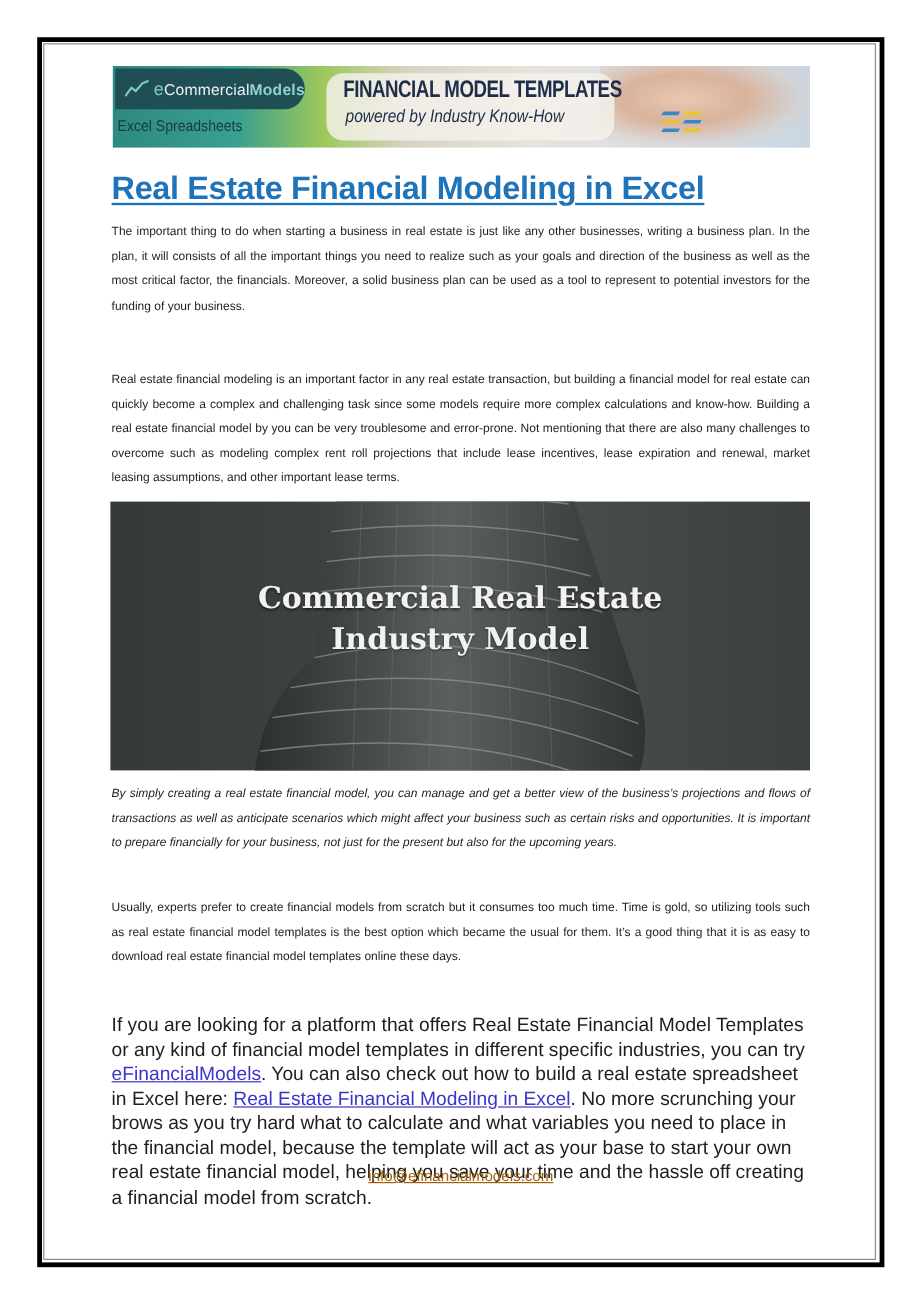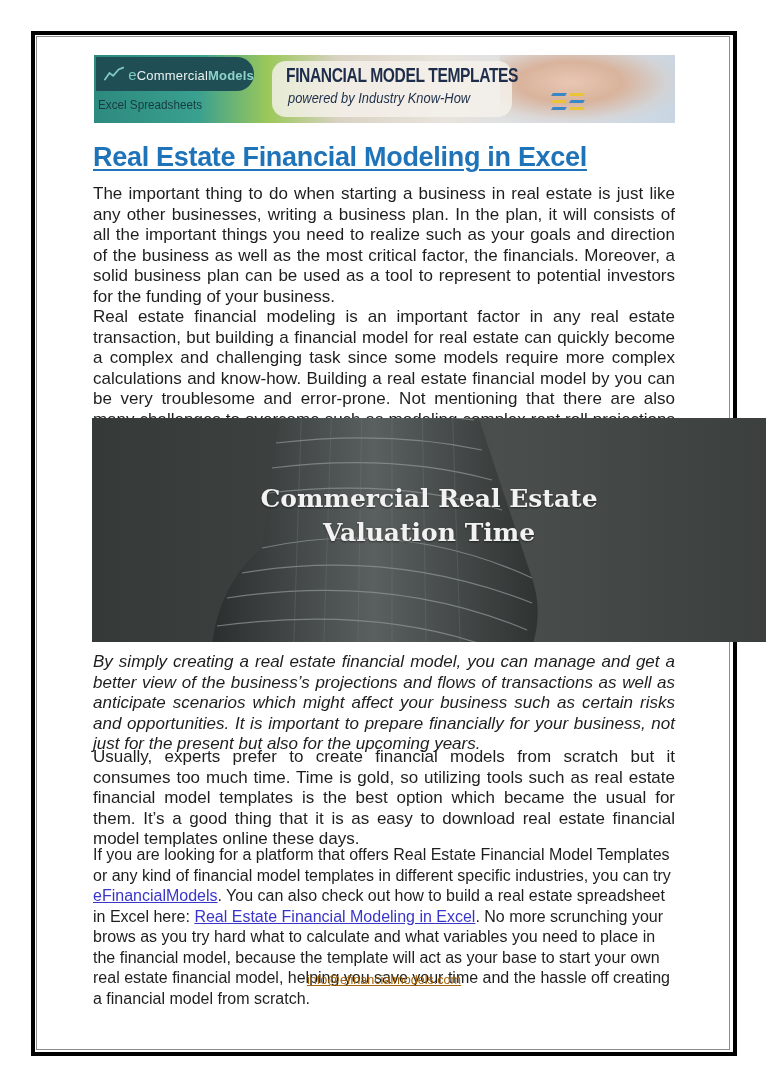--- a/index.html
+++ b/index.html
@@ -31,31 +31,31 @@
   .banner .hands { position: absolute; right: 0; top: 0; width: 175px; height: 68px;
             background: radial-gradient(ellipse at 40% 40%, #e8c7b2 0%, #d9b39c 35%, rgba(220,205,195,0.4) 65%, rgba(210,220,230,0) 80%); }
   .banner .chart-bars { position: absolute; left: 440px; top: 36px; width: 90px; height: 26px; }
 
   
   .title { position: absolute; left: 93px; top: 142px; width: 582px; font-size: 27px; font-weight: bold; color: #1f73b8;
            text-decoration: underline; text-decoration-thickness: 2px; text-underline-offset: 3px; white-space: nowrap;
            letter-spacing: -0.3px; }
 
   
-  .para { position: absolute; left: 93px; width: 582px; font-size: 17px; line-height: 20.5px; text-align: justify; color: #1e1e1e; }
+  .para { position: absolute; left: 93px; width: 582px; font-size: 10px; line-height: 20.5px; text-align: justify; color: #1e1e1e; }
   .para.left { text-align: left; }
   .p1 { top: 184px; }
   .p2 { top: 307px; }
   .p3 { top: 652px; font-style: italic; }
   .p4 { top: 747px; }
   .p5 { top: 845px; font-size: 16px; }
   a.link { color: #3a35c9; text-decoration: underline; }
 
   
-  .hero { position: absolute; left: 92px; top: 418px; width: 674px; height: 224px; overflow: hidden;
+  .hero { position: absolute; left: 92px; top: 418px; width: 583px; height: 224px; overflow: hidden;
           background: linear-gradient(90deg, #353a39 0%, #3d4241 30%, #4a4e4d 60%, #3b3f3e 100%); }
   .hero .tower { position: absolute; left: 80px; top: -20px; width: 400px; height: 300px; }
   .hero .caption { position: absolute; left: 0; right: 0; top: 64px; text-align: center; color: #f2f2f2;
           font-family: "DejaVu Serif", "Liberation Serif", serif; font-size: 25px; line-height: 34px; font-weight: bold;
           text-shadow: 0 1px 2px rgba(0,0,0,0.5); }
   .hero .caption span { display: block; }
 
   
   .footer { position: absolute; left: 93px; width: 582px; top: 972px; text-align: center; font-size: 12.6px; line-height: 17.5px; color: #1a1a1a; }
   .footer .company { font-weight: bold; }
@@ -121,21 +121,21 @@
       <line x1="130" y1="0" x2="120" y2="300"></line>
       <line x1="160" y1="0" x2="150" y2="300"></line>
       <line x1="190" y1="0" x2="185" y2="300"></line>
       <line x1="220" y1="0" x2="220" y2="300"></line>
       <line x1="250" y1="0" x2="255" y2="300"></line>
       <line x1="280" y1="0" x2="290" y2="300"></line>
     </g>
   </svg>
   <div class="caption">
     <span>Commercial Real Estate</span>
-    <span>Valuation Time</span>
+    <span>Industry Model</span>
   </div>
 </div>
 
 <p class="para p3" style="margin:0;">By simply creating a real estate financial model, you can manage and get a better view of the business’s projections and flows of transactions as well as anticipate scenarios which might affect your business such as certain risks and opportunities. It is important to prepare financially for your business, not just for the present but also for the upcoming years.</p>
 <p class="para p4" style="margin:0;">Usually, experts prefer to create financial models from scratch but it consumes too much time. Time is gold, so utilizing tools such as real estate financial model templates is the best option which became the usual for them. It’s a good thing that it is as easy to download real estate financial model templates online these days.</p>
 
 <p class="para p5 left" style="margin:0;"><span>If you are looking for a platform that offers Real Estate Financial Model Templates or any kind of financial model templates in different specific industries, you can try </span><a class="link" href="#">eFinancialModels</a><span>. You can also check out how to build a real estate spreadsheet in Excel here: </span><a class="link" href="#">Real Estate Financial Modeling in Excel</a><span>. No more scrunching your brows as you try hard what to calculate and what variables you need to place in the financial model, because the template will act as your base to start your own real estate financial model, helping you save your time and the hassle off creating a financial model from scratch.</span></p>
 
 <div class="footer">
   <div><a href="#">info@efinancialmodels.com</a></div>

